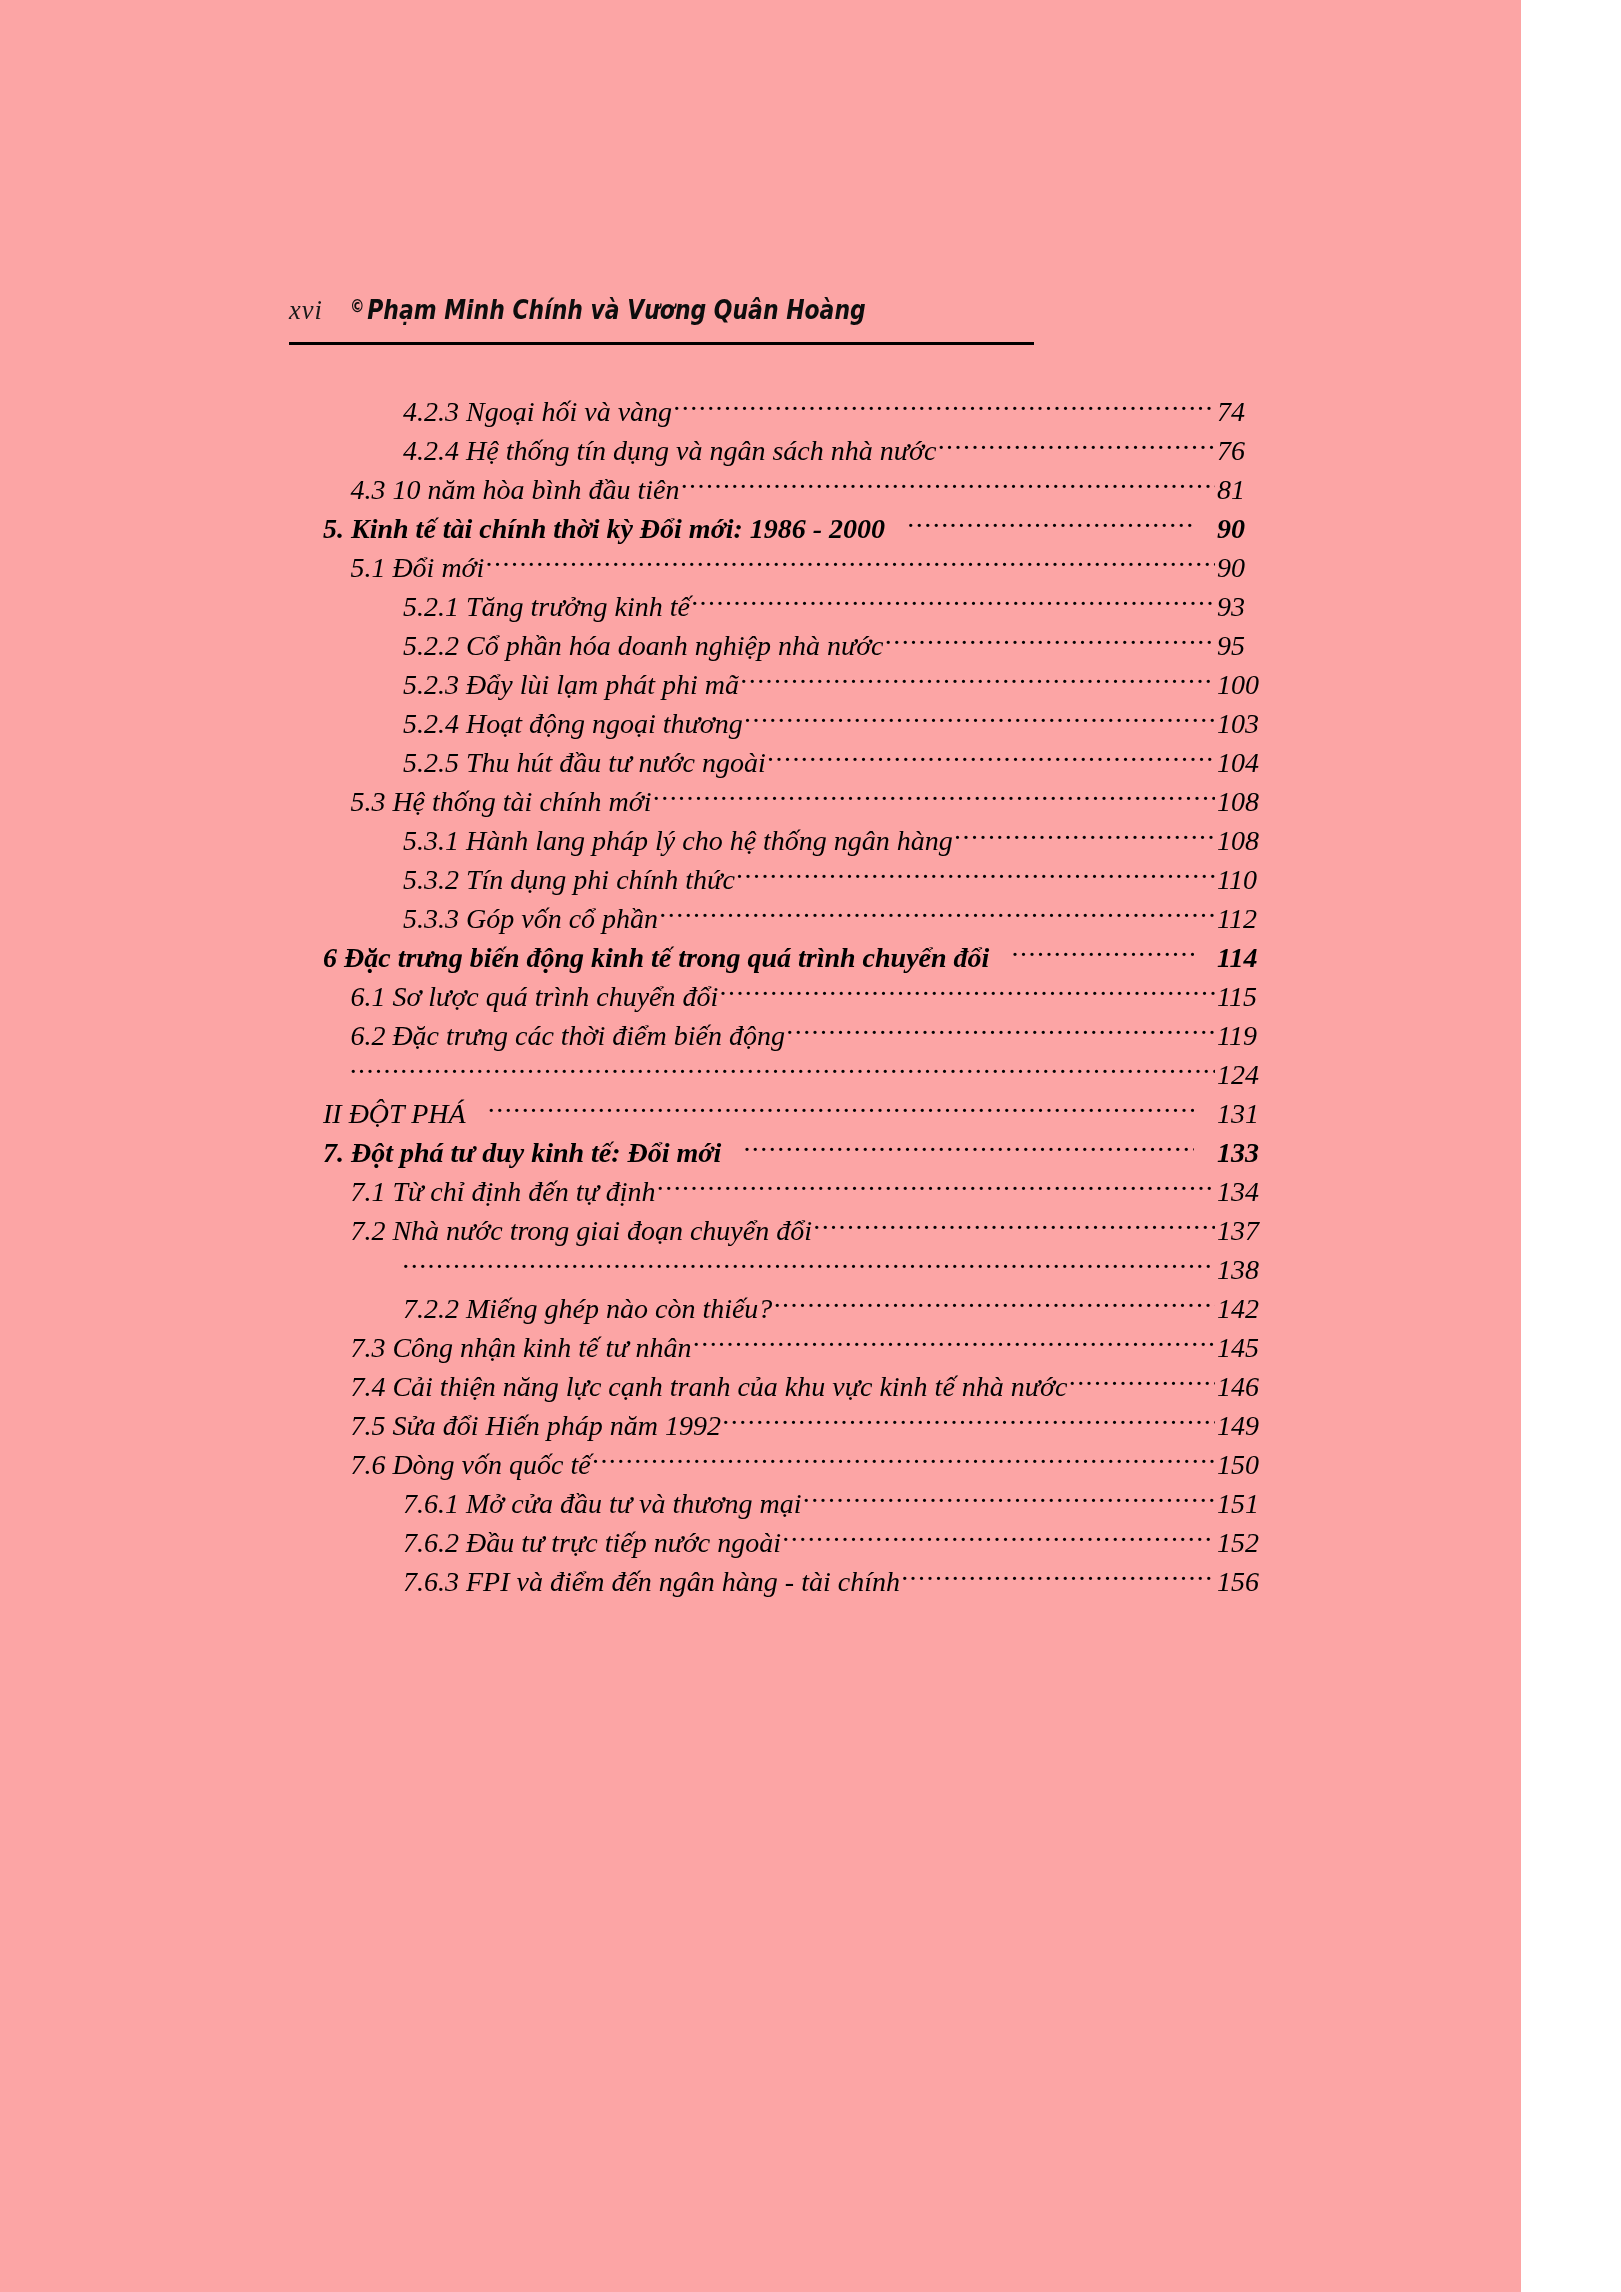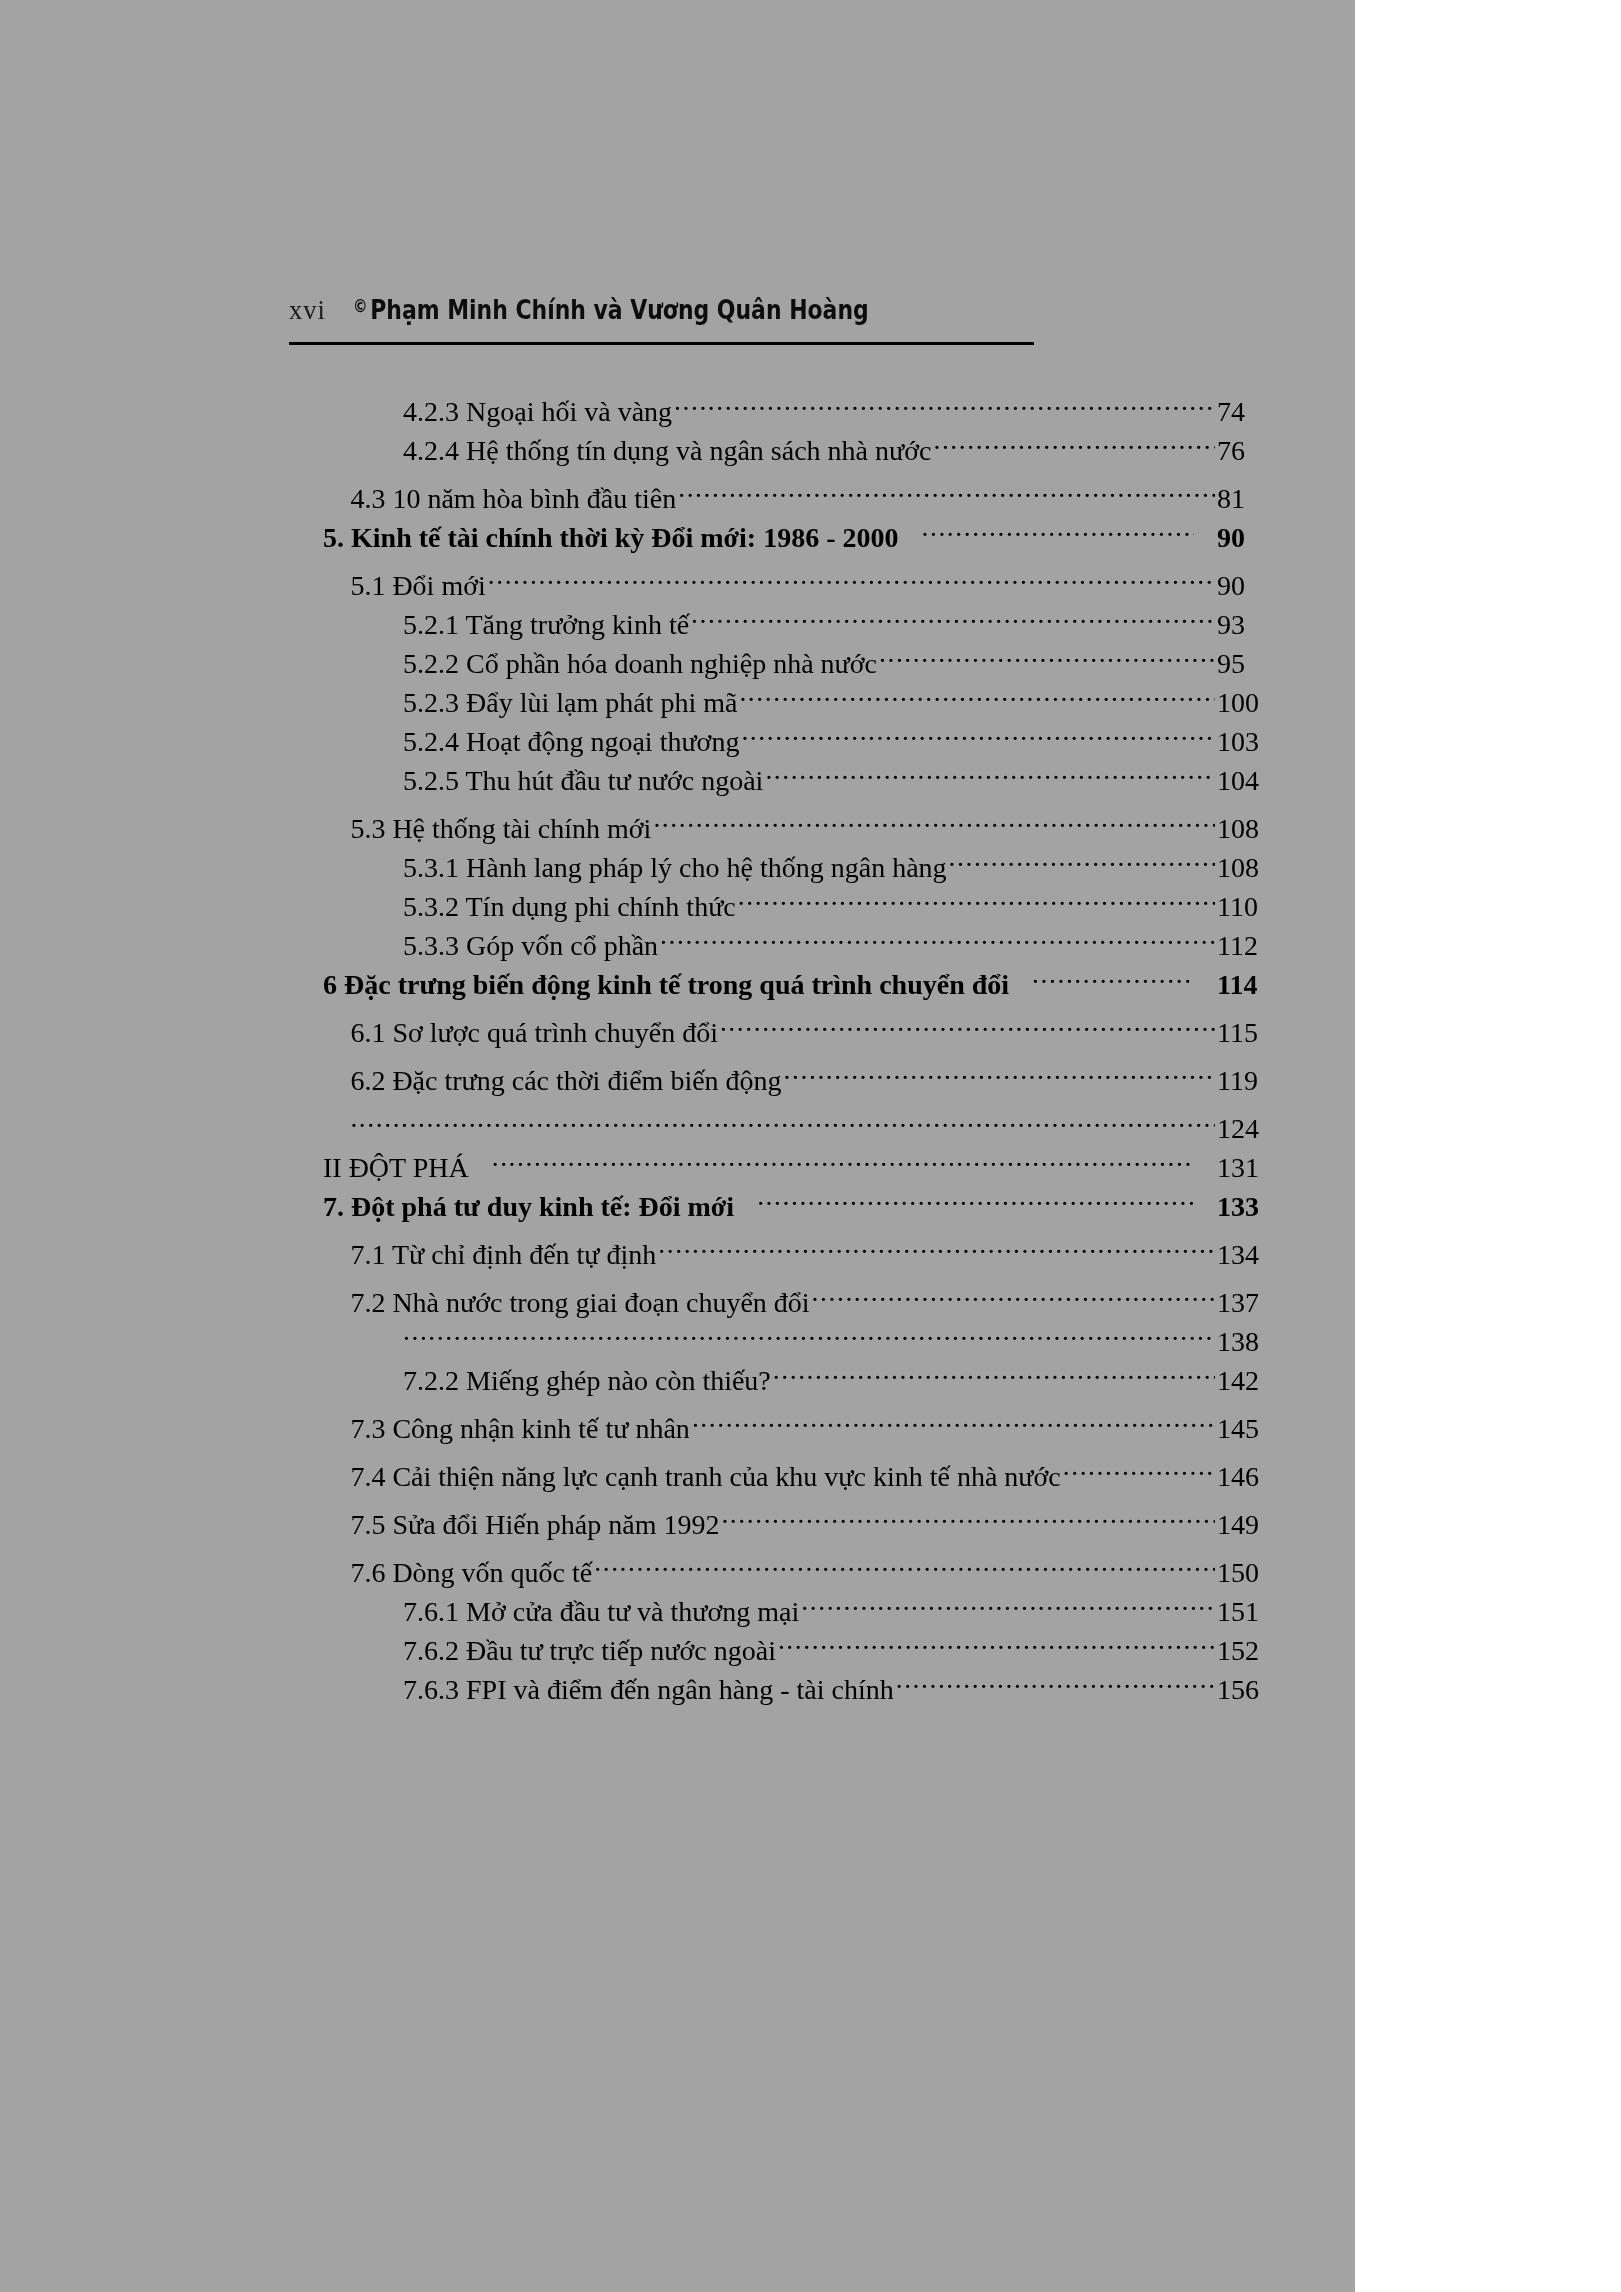--- a/index.html
+++ b/index.html
@@ -2,26 +2,27 @@
 <html><head>
 <meta charset="utf-8">
 <style>
   html, body {
     margin: 0;
     padding: 0;
     background: #ffffff;
   }
   .page {
     position: relative;
-    width: 1355px;
+    width: 1521px;
     height: 2293px;
-    background: #a3a3a3;
+    background: #fca5a5;
     overflow: hidden;
     font-family: "Liberation Serif", "DejaVu Serif", serif;
     color: #000000;
+    font-style: italic;
   }
 
   
   .header {
     position: absolute;
     left: 289px;
     top: 294px;
     width: 745px;
     display: flex;
     align-items: baseline;
@@ -93,21 +94,21 @@
     white-space: nowrap;
     color: #000000;
   }
   .toc-page {
     flex: 0 0 auto;
     width: 71px;
     text-align: left;
     padding-left: 2px;
   }
   .lvl-1     { padding-left: 0px; gap: 21px;   }
-  .lvl-2     { padding-left: 27.4px; margin-top: 9px;  }
+  .lvl-2     { padding-left: 27.4px;  }
   .lvl-3     { padding-left: 80px;  }
 
   
   .bold .toc-title,
   .bold .toc-page { font-weight: bold; }
   .bold .toc-leader::after { font-weight: normal; }
 </style>
 </head>
 <body>
 

